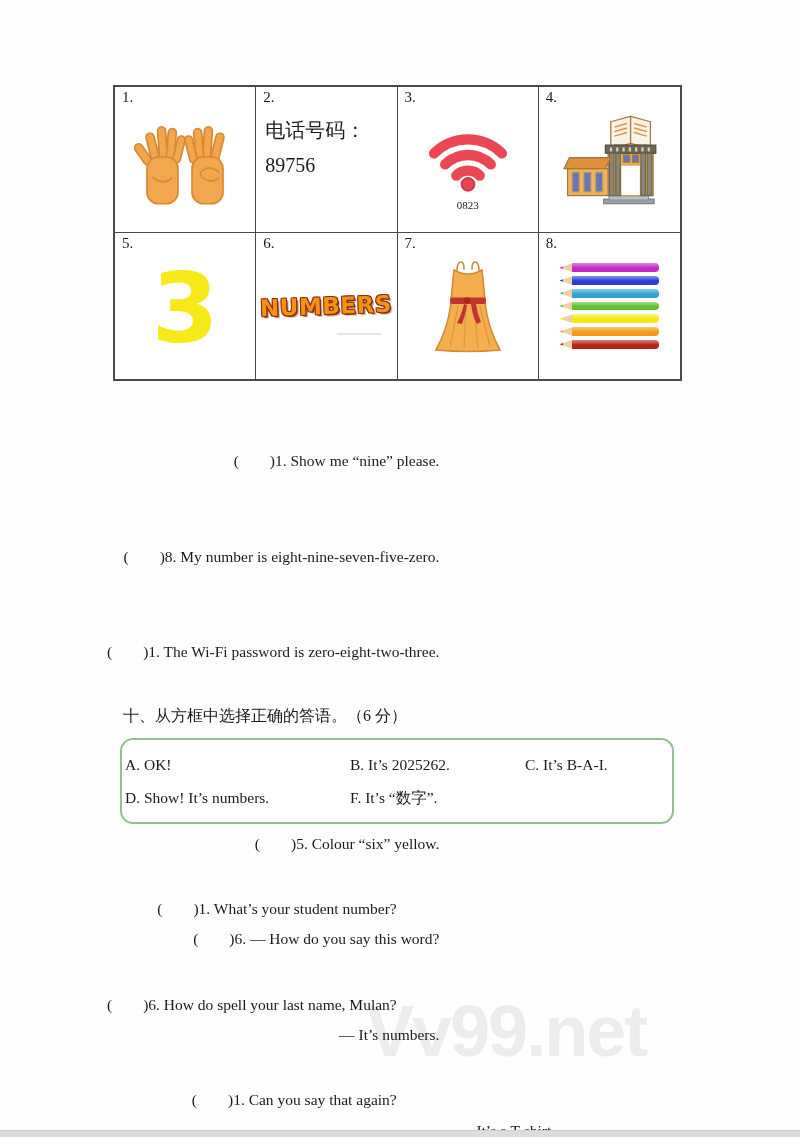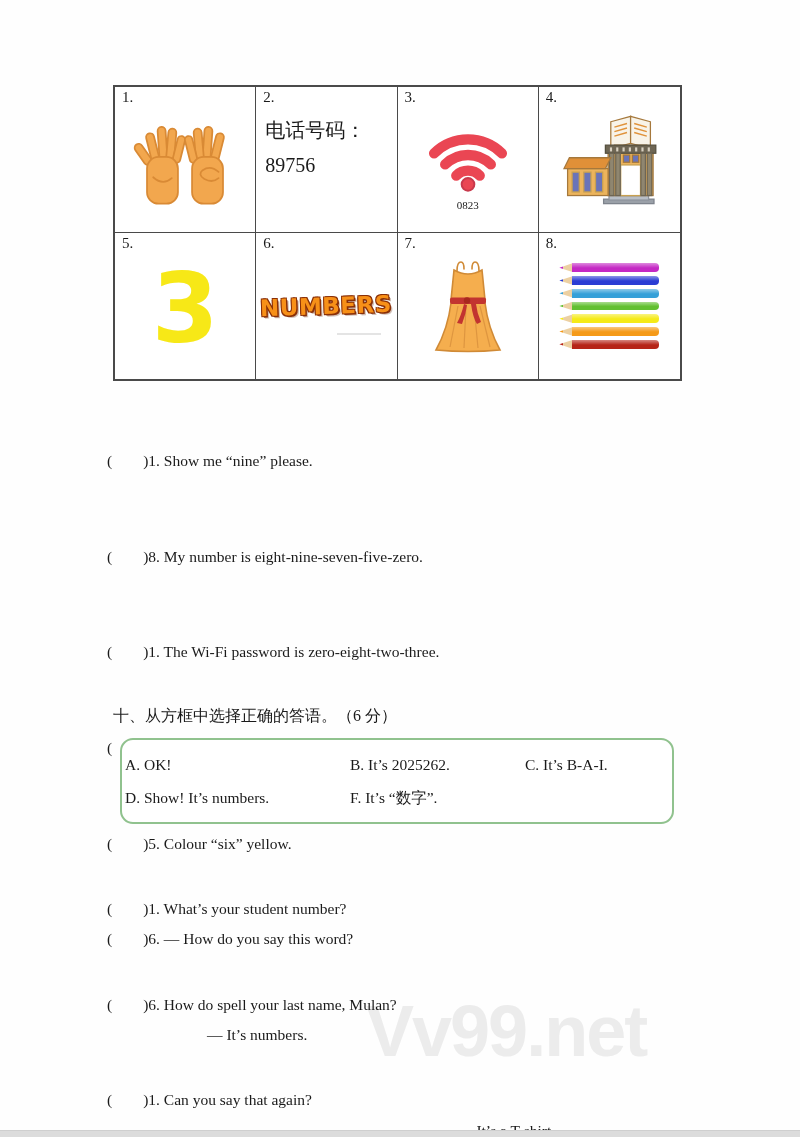--- a/index.html
+++ b/index.html
@@ -42,25 +42,25 @@
   .pencil-stack { display:flex; flex-direction:column; gap:4.2px; width:100px; }
   .pencil { display:flex; height:8.6px; }
   .tip { width:13px; height:100%; clip-path:polygon(0 50%,100% 0,100% 100%); }
   .pbody { flex:1; border-radius:0 4px 4px 0; }
 
   
   .qlist { position:absolute; left:107px; font-size:15.5px; line-height:31.9px;
            white-space:pre; z-index:2; }
   #qlist1 { top:381px; }
   #qlist2 { top:829px; }
-  .qline { position:relative; }
+  .qline { position:relative;text-align:right; }
   .qline.indent { padding-left:100px; }
   .answer-right { position:absolute; left:350px; top:0; }
 
-  .sec-title { position:absolute; left:113px; top:700px; font-size:16px; line-height:32px; z-index:2; }
+  .sec-title { position:absolute; left:123px; top:700px; font-size:16px; line-height:32px; z-index:2; }
 
   .answer-box { position:absolute; left:120px; top:738px; width:554px; height:86px; box-sizing:border-box;
                 border:2px solid var(--c-box_border); border-radius:13px; background:#fff; z-index:2; }
   .box-grid { display:grid; grid-template-columns:225px 175px 1fr; padding:9px 0 0 3px;
               font-size:15.5px; line-height:32.5px; }
 
   .watermark { position:absolute; left:366px; top:990px; z-index:1;
                font-family:"Liberation Sans","DejaVu Sans",sans-serif; font-weight:bold;
                font-size:72px; letter-spacing:-2px; color:var(--c-watermark_gray); }
 

